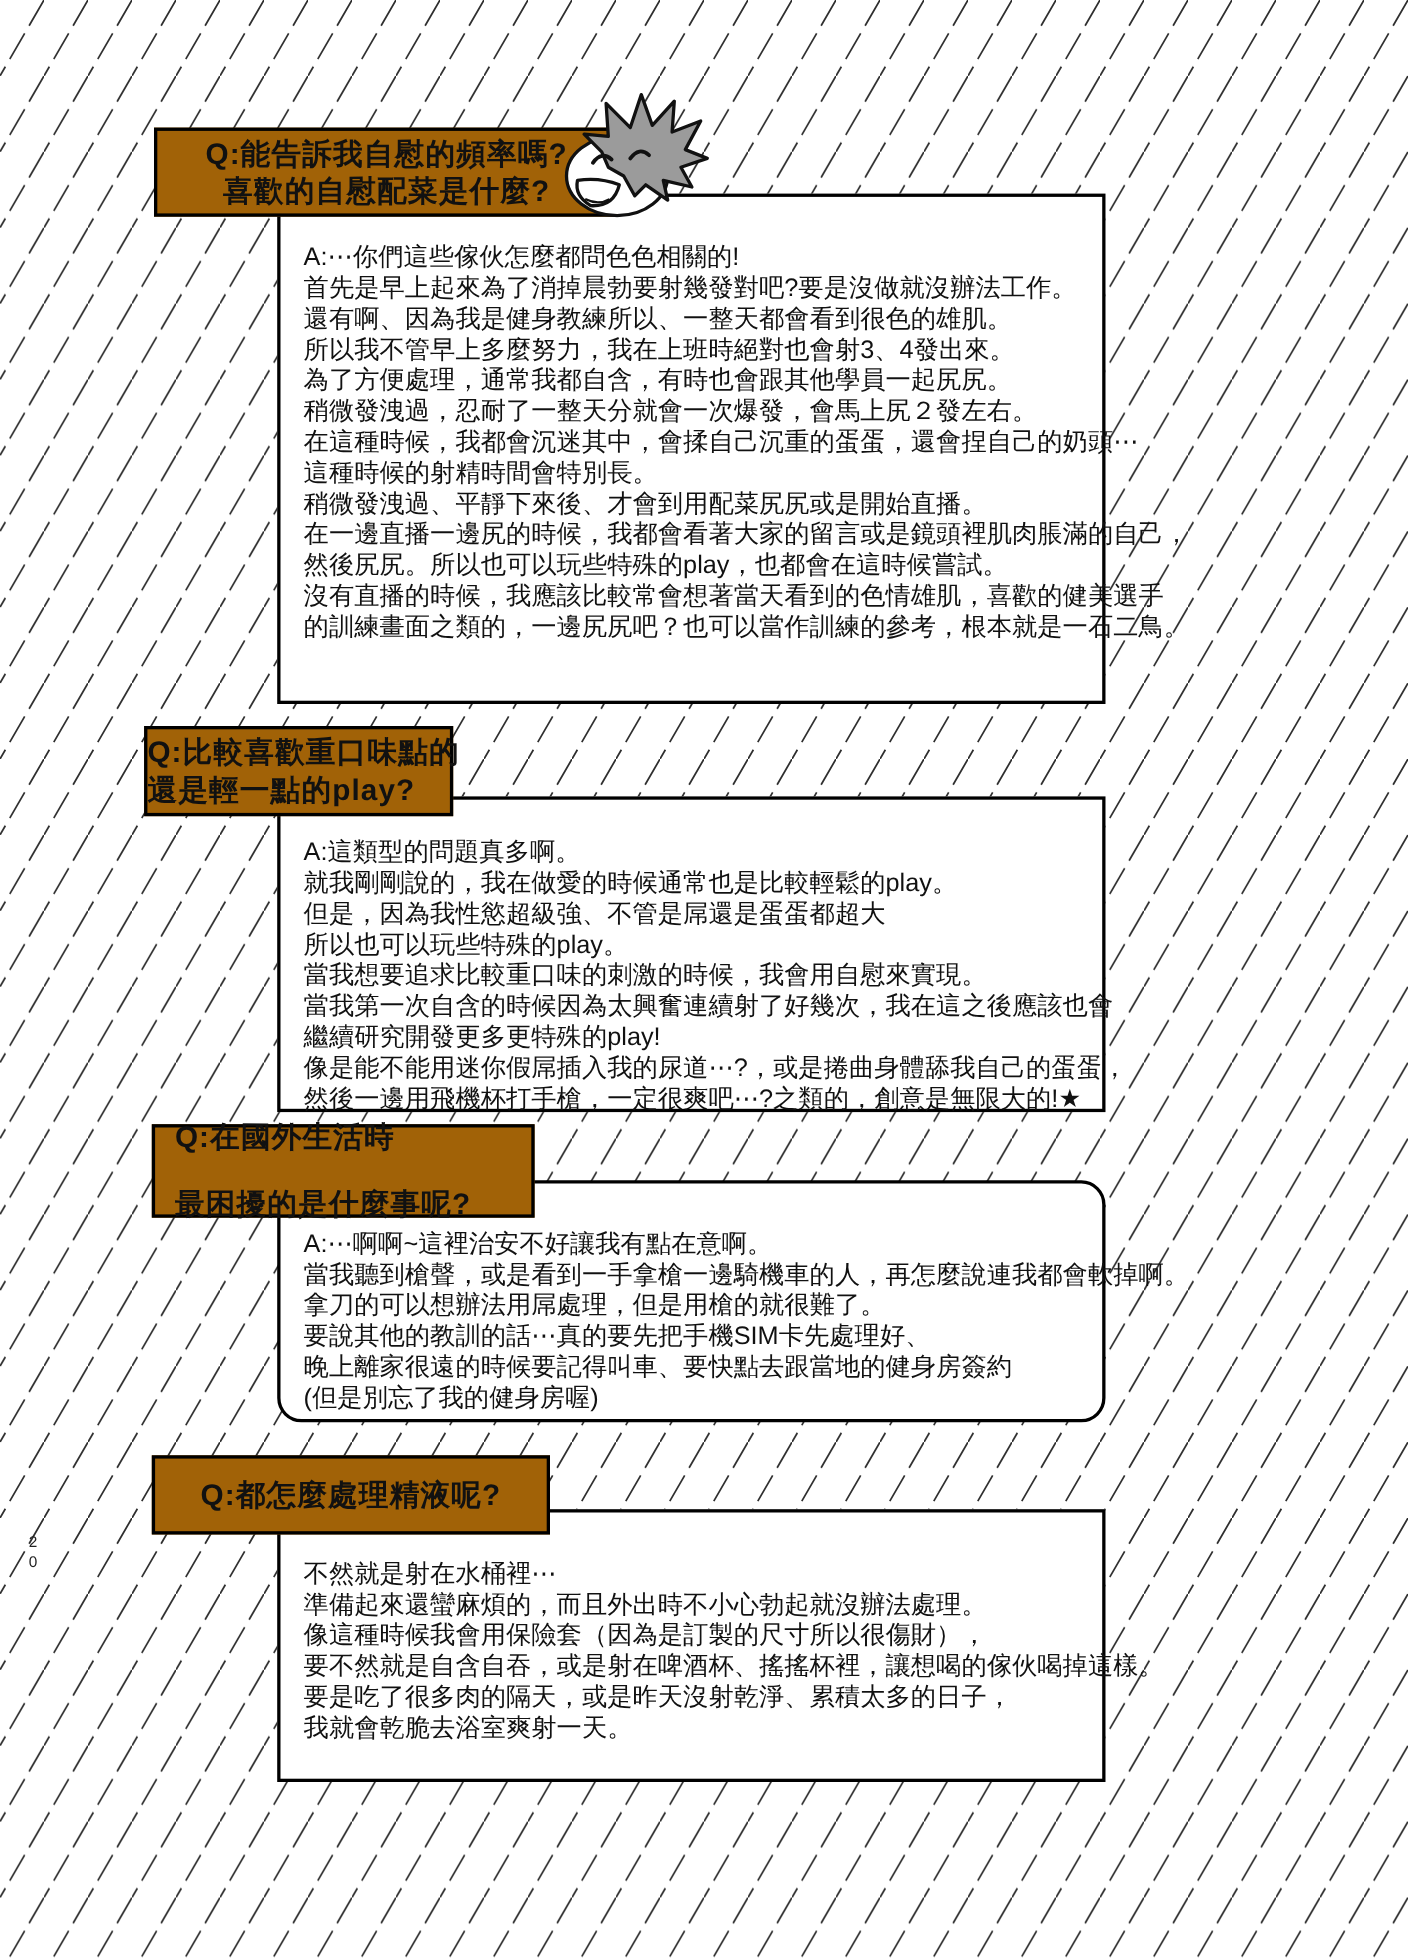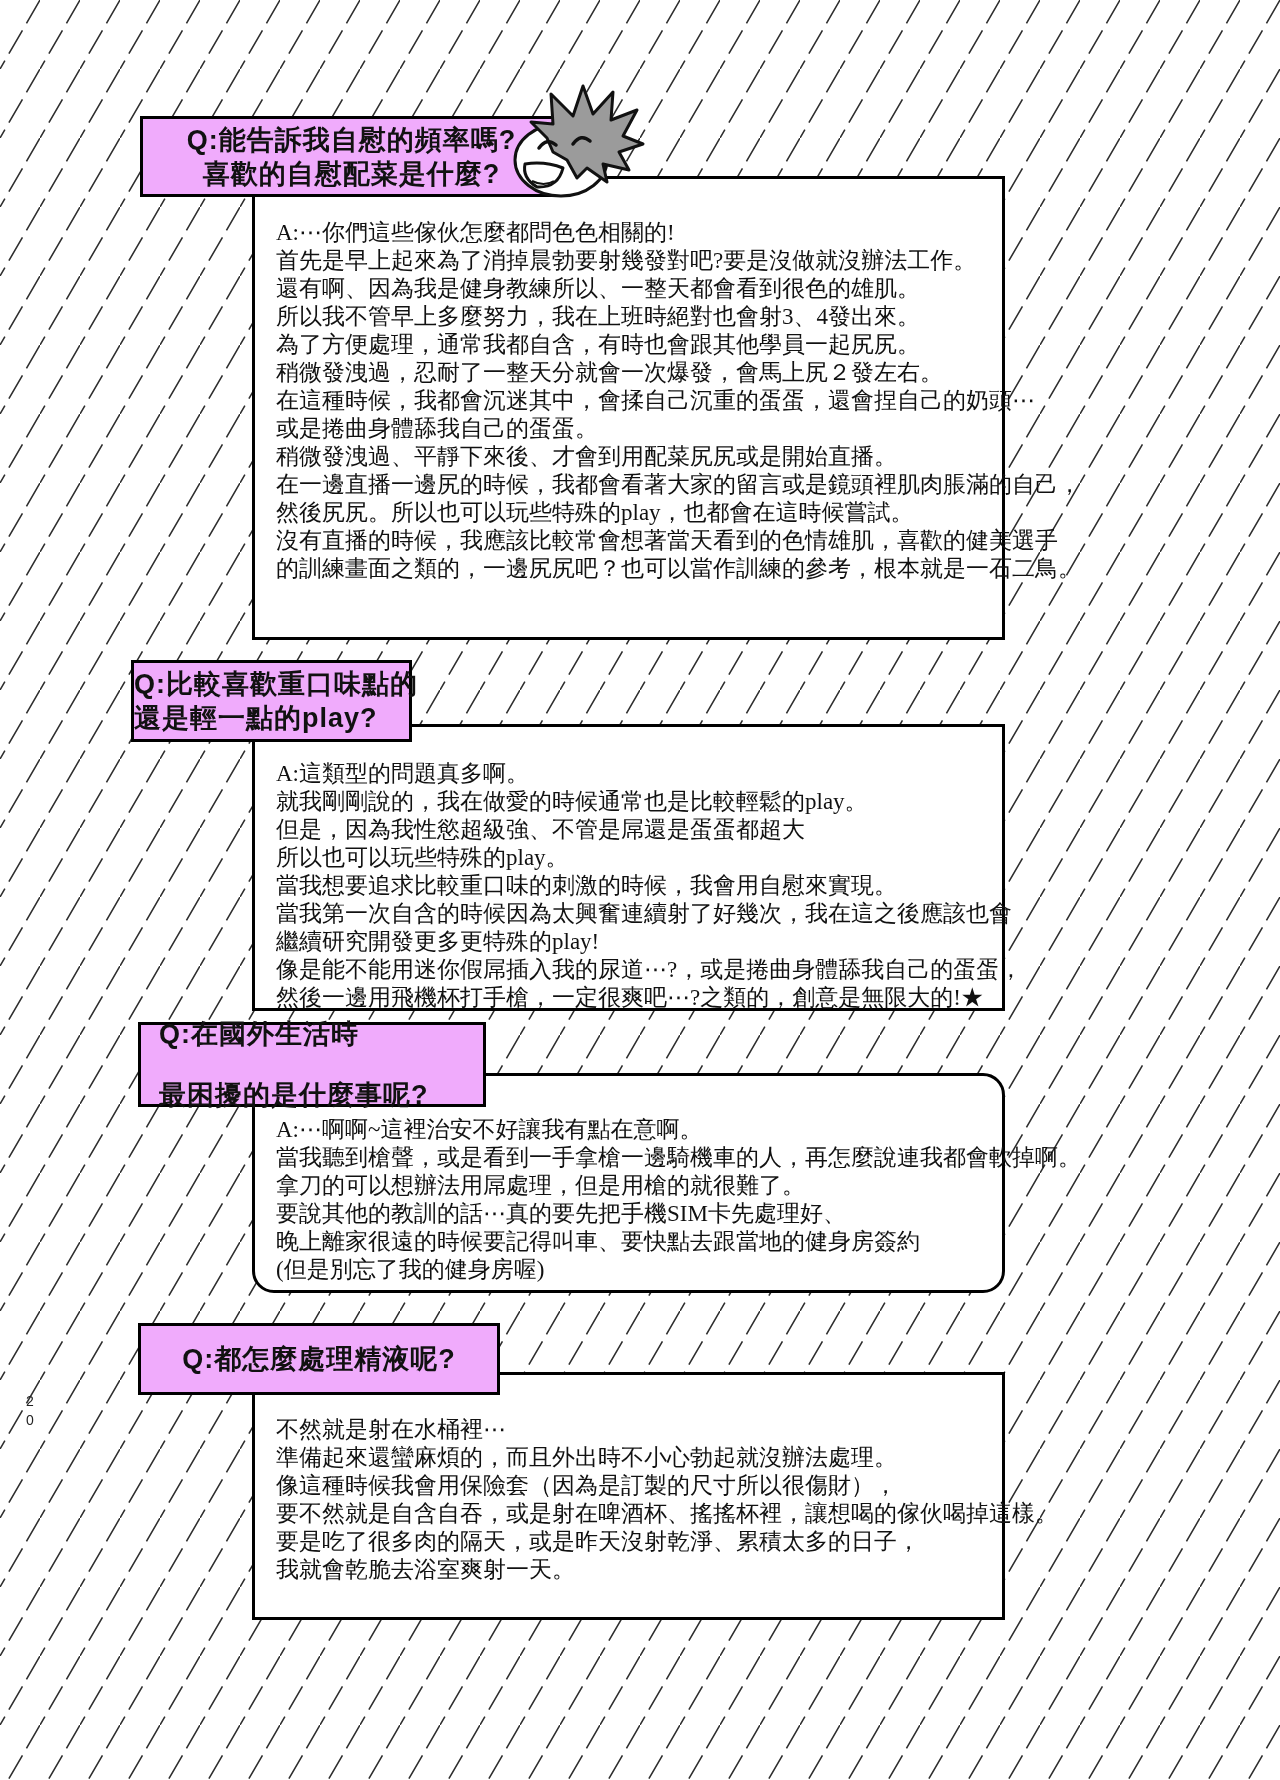--- a/index.html
+++ b/index.html
@@ -7,33 +7,32 @@
     position:relative;
     width:1280px;height:1780px;
     background:#ffffff;
     overflow:hidden;
     font-family:"Liberation Sans","DejaVu Sans",sans-serif;
     color:#111;
   }
   .hatch{position:absolute;left:0;top:0;z-index:0;}
   .qbox{
     position:absolute;z-index:2;
-    background:#f0abfc;border:3px solid #000;
+    background:#a16207;border:3px solid #000;
     font-weight:bold;font-size:27px;line-height:34px;
     display:flex;flex-direction:column;justify-content:center;
     letter-spacing:1px;
   }
   .qbox.center{text-align:center;}
   .qbox.left{text-align:left;}
   .abox{
     position:absolute;z-index:1;
     background:#ffffff;border:3px solid #000;
     font-size:23px;line-height:28px;
     box-sizing:content-box;
-    font-family:Liberation Serif, serif;
   }
   .abox .atext{padding-left:21px;padding-right:4px;}
   .tline{white-space:nowrap;}
   #qbox-1{left:140px;top:116px;width:417px;height:75px;}
   #qbox-2{left:131px;top:660px;width:275px;height:76px;}
   #qbox-3{left:138px;top:1022px;width:324px;height:79px;padding-left:18px;gap:27px;}
   #qbox-4{left:138px;top:1323px;width:356px;height:66px;}
   #abox-1{left:252px;top:176px;width:747px;height:458px;}
   #abox-1 .atext{padding-top:40px;}
   #abox-2{left:252px;top:724px;width:747px;height:281px;}
@@ -65,21 +64,21 @@
 
   <div class="abox" id="abox-1">
     <div class="atext">
         <div class="tline">A:⋯你們這些傢伙怎麼都問色色相關的!</div>
         <div class="tline">首先是早上起來為了消掉晨勃要射幾發對吧?要是沒做就沒辦法工作。</div>
         <div class="tline">還有啊、因為我是健身教練所以、一整天都會看到很色的雄肌。</div>
         <div class="tline">所以我不管早上多麼努力，我在上班時絕對也會射3、4發出來。</div>
         <div class="tline">為了方便處理，通常我都自含，有時也會跟其他學員一起尻尻。</div>
         <div class="tline">稍微發洩過，忍耐了一整天分就會一次爆發，會馬上尻２發左右。</div>
         <div class="tline">在這種時候，我都會沉迷其中，會揉自己沉重的蛋蛋，還會捏自己的奶頭⋯</div>
-        <div class="tline">或是捲曲身體舔我自己的蛋蛋。</div>
+        <div class="tline">這種時候的射精時間會特別長。</div>
         <div class="tline">稍微發洩過、平靜下來後、才會到用配菜尻尻或是開始直播。</div>
         <div class="tline">在一邊直播一邊尻的時候，我都會看著大家的留言或是鏡頭裡肌肉脹滿的自己，</div>
         <div class="tline">然後尻尻。所以也可以玩些特殊的play，也都會在這時候嘗試。</div>
         <div class="tline">沒有直播的時候，我應該比較常會想著當天看到的色情雄肌，喜歡的健美選手</div>
         <div class="tline">的訓練畫面之類的，一邊尻尻吧？也可以當作訓練的參考，根本就是一石二鳥。</div>
       </div>
   </div>
   <div class="qbox center" id="qbox-1">
       <div class="tline">Q:能告訴我自慰的頻率嗎?</div>
       <div class="tline">喜歡的自慰配菜是什麼?</div>

